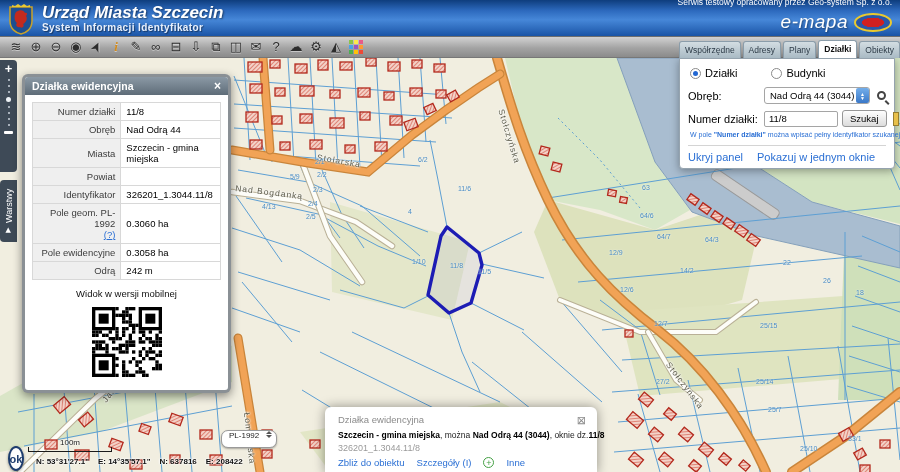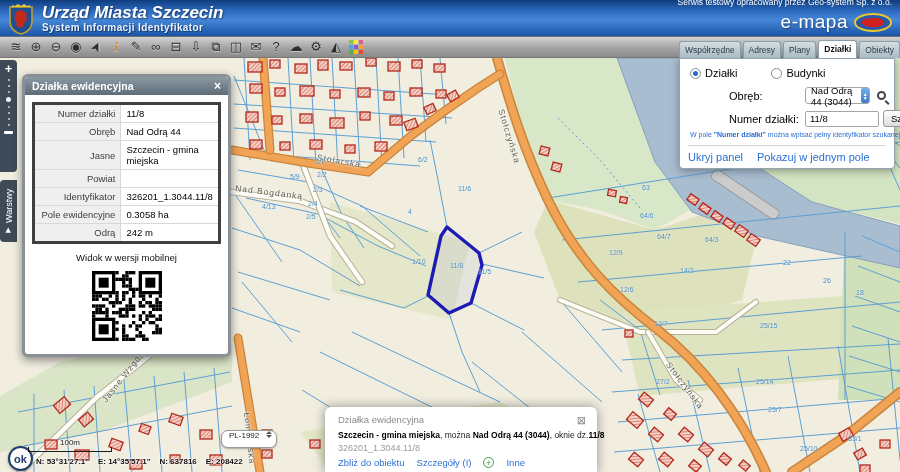--- a/index.html
+++ b/index.html
@@ -19,21 +19,21 @@
   .header{position:absolute;left:0;top:0;width:900px;height:36px;z-index:5;
     background:linear-gradient(180deg,#0e3d7d 0%,#2d6abe 30%,#4687d8 55%,#1a54a6 100%);
     display:flex;align-items:center;}
   .crest{margin:1px 8px 0 8px;}
   .title{color:#fff;font-size:17px;font-weight:bold;font-style:italic;line-height:17px;margin-top:1px;
     text-shadow:1px 1px 2px rgba(0,0,0,.5);}
   .subtitle{color:#e8f0fc;font-size:10px;font-weight:bold;letter-spacing:.4px;margin-top:1px;
     text-shadow:1px 1px 1px rgba(0,0,0,.45);}
   .hdr-right{margin-left:auto;margin-right:8px;text-align:right;}
   .service-note{color:#fff;font-size:8.5px;margin-top:-6px;margin-bottom:4px;}
-  .brand-row{display:flex;align-items:center;justify-content:flex-end;gap:6px;}
+  .brand-row{display:flex;align-items:center;justify-content:flex-end;gap:6px;font-style:italic;}
   .brand{color:#fff;font-size:19px;letter-spacing:.5px;text-shadow:1px 1px 2px rgba(0,0,0,.4);}
   .brand-logo{width:38px;height:19px;border-radius:50%;border:2px solid #e9c92f;
     background:radial-gradient(ellipse at center,#d02020 0 45%,#2a57a8 46% 100%);display:inline-block;}
 
   
   .toolbar{position:absolute;left:0;top:36px;width:900px;height:22px;z-index:5;
     background:linear-gradient(180deg,#d2d2d2,#a3a3a3 55%,#8b8b8b);border-top:1px solid #6e6e6e;
     border-bottom:1px solid #777;display:flex;align-items:center;padding-left:6px;}
   .tbicon{width:20px;height:18px;font-size:13px;line-height:18px;text-align:center;color:#2d2d2d;
     text-shadow:0 1px 0 rgba(255,255,255,.45);cursor:pointer;flex:0 0 auto;}
@@ -56,21 +56,21 @@
     writing-mode:vertical-rl;transform:rotate(180deg);display:flex;align-items:center;justify-content:center;gap:3px;}
   .layers-tab .arr{font-size:7px;transform:rotate(90deg);}
 
   
   .parcel-panel{position:absolute;left:22px;top:74px;width:209px;z-index:6;background:#fff;
     border:3px solid rgba(118,124,130,.85);border-radius:6px;box-shadow:0 3px 10px rgba(0,0,0,.45);}
   .pp-header{height:18px;background:linear-gradient(180deg,#8b99a5,#5e6c78);border-radius:3px 3px 0 0;
     color:#fff;font-size:10.5px;font-weight:bold;display:flex;align-items:center;padding:0 7px;}
   .pp-close{margin-left:auto;cursor:pointer;font-size:12px;line-height:12px;}
   .pp-body{padding:7px 7px 9px 7px;}
-  table.pp{width:100%;border-collapse:collapse;font-size:9.5px;border:3px solid #404040;padding-left:35px;}
+  table.pp{width:100%;border-collapse:collapse;font-size:9.5px;border:1px solid #404040;padding-left:35px;}
   table.pp td{border:1px solid #d8d8d8;padding:3px 5px;vertical-align:middle;}
   td.lbl{width:47%;background:#efefef;color:#3c3c3c;text-align:right;}
   td.val{background:#fff;color:#000;text-align:left;}
   td.lbl a{color:#2a6fd4;text-decoration:underline;cursor:pointer;}
   .pp-caption{text-align:center;font-size:9.5px;color:#111;margin:8px 0 8px 0;}
   .qr-wrap{text-align:center;}
 
   
   .search-panel{position:absolute;left:679px;top:40px;width:216px;z-index:6;font-size:11px;}
   .tabs{display:flex;align-items:flex-end;gap:2px;}
@@ -79,21 +79,21 @@
   .tab.active{background:#fff;font-weight:bold;color:#111;padding-bottom:4px;}
   .sp-body{background:#fff;border:1px solid #95a3ae;border-radius:0 0 4px 4px;padding:6px 8px 5px 8px;
     box-shadow:0 2px 8px rgba(0,0,0,.35);}
   .radio-row{display:flex;align-items:center;gap:6px;margin:2px 0 8px 2px;}
   .radio{width:11px;height:11px;border-radius:50%;border:1px solid #8a8a8a;background:#fff;display:inline-block;
     position:relative;cursor:pointer;}
   .radio.checked::after{content:"";position:absolute;left:2px;top:2px;width:5px;height:5px;border-radius:50%;
     background:#2267d2;}
   .radio-row label{display:flex;align-items:center;gap:4px;}
   .radio-row .second{margin-left:28px;}
-  .frow{display:flex;align-items:center;margin-bottom:6px;gap:4px;margin-left:41px;}
+  .frow{display:flex;align-items:center;margin-bottom:6px;gap:4px;}
   .frow .flabel{width:72px;flex:0 0 auto;}
   .selectbox{flex:1;height:17px;border:1px solid #a5a5a5;border-radius:3px;background:#fff;display:flex;
     align-items:center;padding-left:5px;font-size:9.5px;cursor:pointer;}
   .stepper{margin-left:auto;width:13px;height:15px;border-radius:2px;
     background:linear-gradient(180deg,#74aeea,#3a78c8);display:flex;flex-direction:column;align-items:center;
     justify-content:center;color:#fff;font-size:5px;line-height:4px;}
   .mag{width:9px;height:9px;border:2px solid #444;border-radius:50%;position:relative;flex:0 0 auto;
     margin-left:3px;cursor:pointer;}
   .mag::after{content:"";position:absolute;left:7px;top:7px;width:5px;height:2px;background:#444;
     transform:rotate(45deg);transform-origin:left top;}
@@ -114,21 +114,21 @@
   .ip-title-row{display:flex;color:#8b8b8b;font-size:9.5px;}
   .ip-close{margin-left:auto;color:#8b8b8b;cursor:pointer;font-size:11px;}
   .ip-main{font-size:8.5px;color:#222;margin-top:3px;white-space:nowrap;}
   .ip-main b{color:#000;}
   .ip-id{color:#9a9a9a;font-size:9px;margin-top:3px;}
   .ip-links{display:flex;align-items:center;gap:12px;margin-top:4px;font-size:9.5px;}
   .plus-ic{width:11px;height:11px;border:1.4px solid #44a044;border-radius:50%;color:#44a044;font-size:9px;
     line-height:10px;text-align:center;cursor:pointer;}
 
   
-  .ok-btn{position:absolute;left:8px;top:446px;width:25px;height:25px;border-radius:50%;background:#fdfdfd;
+  .ok-btn{position:absolute;left:8px;top:446px;width:16px;height:25px;border-radius:50%;background:#fdfdfd;
     border:2px solid #1d3c6e;color:#1d3c6e;font-weight:bold;font-size:11px;display:flex;align-items:center;
     justify-content:center;z-index:7;cursor:pointer;box-shadow:0 1px 3px rgba(0,0,0,.4);}
   .scalebar{position:absolute;left:28px;top:438px;width:84px;z-index:7;text-align:center;}
   .scalebar .lab{font-size:8px;color:#1a1a1a;text-shadow:0 0 2px #fff,0 0 2px #fff;}
   .scalebar .bar{height:5px;border-left:1.5px solid #1a1a1a;border-right:1.5px solid #1a1a1a;
     border-bottom:1.5px solid #1a1a1a;}
   .crs-select{position:absolute;left:221px;top:430px;width:56px;height:15px;background:#fff;
     border:1px solid #9a9a9a;border-radius:7px;z-index:7;display:flex;align-items:flex-start;cursor:pointer;
     padding:0 4px 16px 7px;font-size:8px;color:#222;box-shadow:0 1px 2px rgba(0,0,0,.3);}
   .crs-select .tri{margin-left:auto;display:flex;flex-direction:column;gap:1px;}
@@ -464,30 +464,34 @@
         <tbody id="parcel-rows">
             <tr>
               <td class="lbl">Numer działki</td>
               <td class="val">11/8</td>
             </tr>
             <tr>
               <td class="lbl">Obręb</td>
               <td class="val">Nad Odrą 44</td>
             </tr>
             <tr>
-              <td class="lbl">Jasne</td>
+              <td class="lbl">Miasta</td>
               <td class="val">Szczecin - gmina miejska</td>
             </tr>
             <tr>
               <td class="lbl">Powiat</td>
               <td class="val"></td>
             </tr>
             <tr>
               <td class="lbl">Identyfikator</td>
               <td class="val">326201_1.3044.11/8</td>
+            </tr>
+            <tr>
+              <td class="lbl">Pole geom. PL-1992<br><a> (?)</a></td>
+              <td class="val">0.3060 ha</td>
             </tr>
             <tr>
               <td class="lbl">Pole ewidencyjne</td>
               <td class="val">0.3058 ha</td>
             </tr>
             <tr>
               <td class="lbl">Odrą</td>
               <td class="val">242 m</td>
             </tr>
           </tbody>
@@ -681,21 +685,21 @@
         <span class="chips" id="chips">
             <span class="chip" style="background: rgb(231, 192, 74);"></span>
             <span class="chip" style="background: rgb(204, 42, 30);"></span>
           </span>
       </div>
       <div class="hint">
         <span>W pole </span><b>"Numer działki"</b><span> można wpisać pełny identyfikator szukanej działki.</span>
       </div>
       <div class="links-row">
         <a class="blue">Ukryj panel</a>
-        <a class="blue">Pokazuj w jednym pole</a>
+        <a class="blue">Pokazuj w jednym oknie</a>
       </div>
     </div>
   </div>
 
   <div class="info-popup">
     <div class="ip-title-row">
       <span>Działka ewidencyjna</span>
       <span class="ip-close">⊠</span>
     </div>
     <div class="ip-main">

